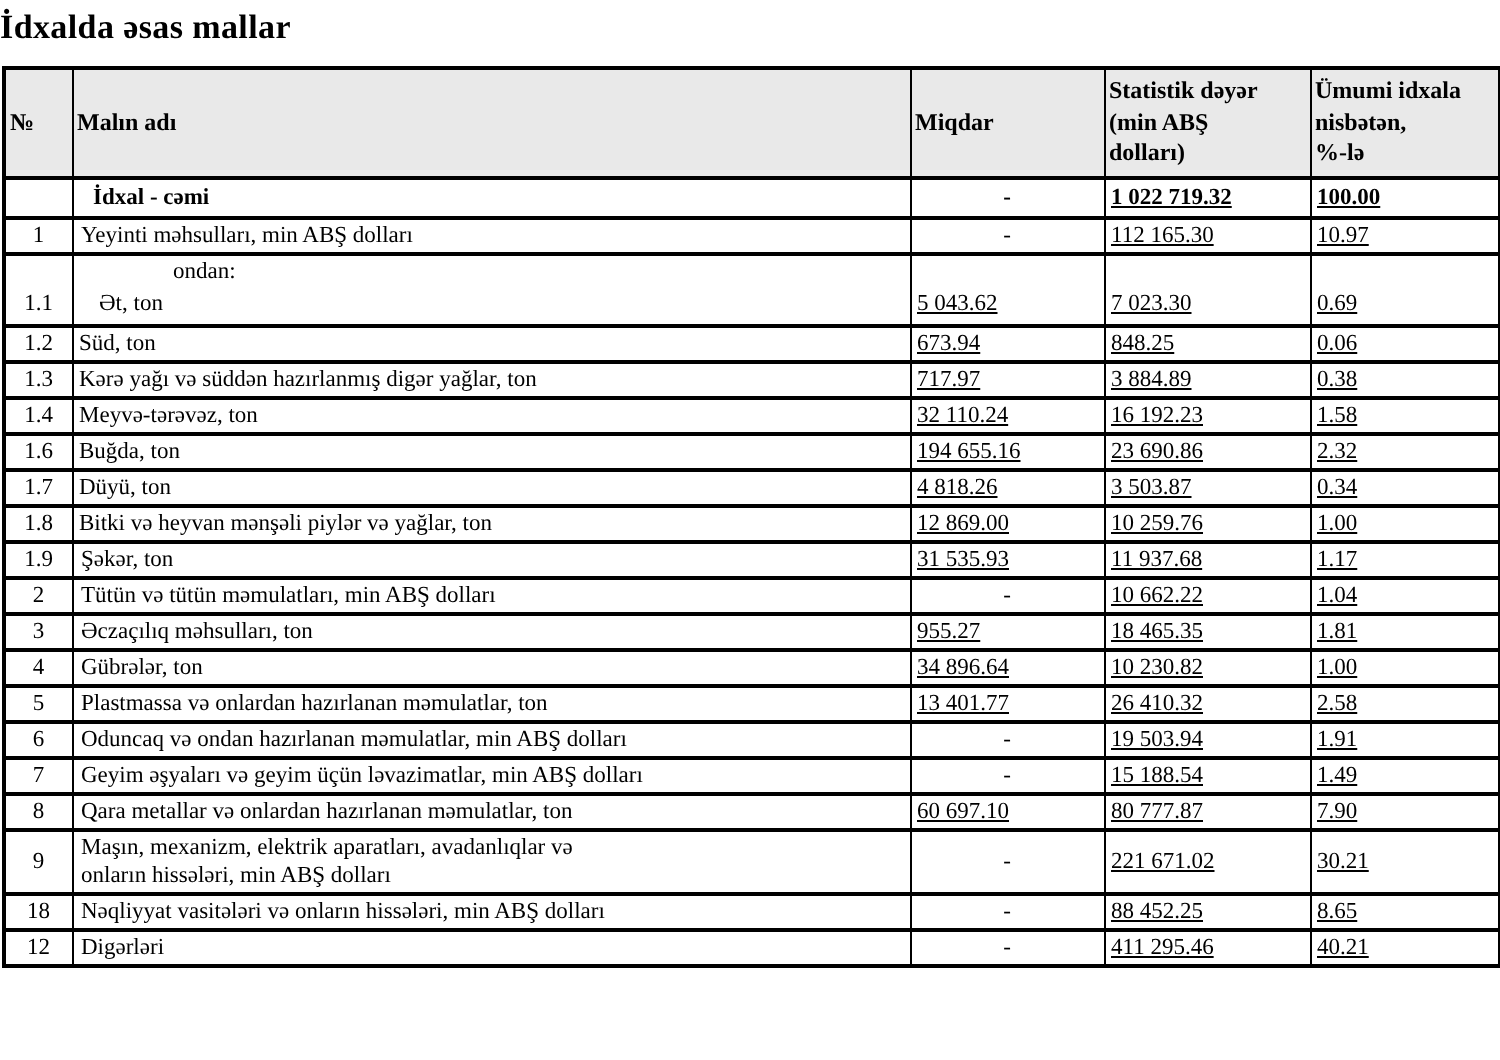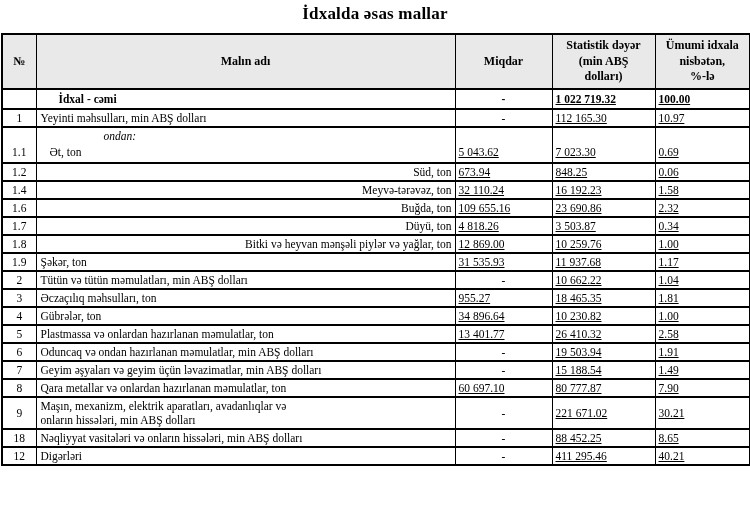--- a/index.html
+++ b/index.html
@@ -10,21 +10,21 @@
   }
   *{box-sizing:border-box;}
   html,body{margin:0;padding:0;}
   body{
     width:750px;height:530px;overflow:hidden;
     background:var(--bg);color:var(--text);
     font-family:"Liberation Serif","DejaVu Serif",serif;
   }
   .page-title{
     margin:4px 0 9px 0;
-    text-align:center;
+    text-align:left;
     font-size:17px;
     font-weight:bold;
     letter-spacing:0.2px;
   }
   table.main{
     border-collapse:collapse;
     table-layout:fixed;
     width:748px;
     margin:0 1px;
     border:2px solid var(--border);
@@ -33,49 +33,48 @@
     border-left:1px solid var(--border);
     border-right:1px solid var(--border);
     border-top:2px solid var(--border);
     border-bottom:2px solid var(--border);
     overflow:hidden;
   }
   th{
     background:var(--header-bg);
     font-weight:bold;
     font-size:12px;
-    text-align:center;
+    text-align:left;
     vertical-align:middle;
     white-space:pre-line;
     line-height:1.3;
     padding:3px 2px;
     height:40px;
   }
   td{
     font-size:11.5px;
     line-height:1.22;
     padding:1px 3px;
     vertical-align:middle;
   }
   td.no{text-align:center;padding:1px 1px;}
   td.name{text-align:left;padding-left:4px;white-space:pre-line;}
   td.num{text-align:left;padding-right:9px;text-decoration:underline;}
   td.dash{text-align:center;}
   tr.total td{height:20px;font-weight:bold;}
-  tr.total td.name{padding-left:22px;}
+  tr.total td.name{padding-left:10px;}
   tr.regular td{height:18px;}
-  tr.sub td.name{padding-left:3px;text-align:right;}
+  tr.sub td.name{padding-left:3px;}
   tr.sub-first td{height:33px;vertical-align:bottom;padding-bottom:3px;}
   tr.sub-first td.name{padding-left:13px;vertical-align:bottom;}
   tr.tall td{height:29px;}
   .pre-label{
     display:block;
-    margin-left:54px;
+    margin-left:37px;
     margin-bottom:2px;
-    font-style:italic;
   }
 </style>
 </head>
 <body>
 
 <div class="page">
   <div class="page-title">İdxalda əsas mallar</div>
 
   <table class="main">
     <colgroup>
@@ -121,30 +120,37 @@
           <td class="num">0.69</td>
         </tr>
         <tr class="regular sub">
           <td class="no">1.2</td>
           <td class="name">Süd, ton</td>
           <td class="num">673.94</td>
           <td class="num">848.25</td>
           <td class="num">0.06</td>
         </tr>
         <tr class="regular sub">
+          <td class="no">1.3</td>
+          <td class="name">Kərə yağı və süddən hazırlanmış digər yağlar, ton</td>
+          <td class="num">717.97</td>
+          <td class="num">3 884.89</td>
+          <td class="num">0.38</td>
+        </tr>
+        <tr class="regular sub">
           <td class="no">1.4</td>
           <td class="name">Meyvə-tərəvəz, ton</td>
           <td class="num">32 110.24</td>
           <td class="num">16 192.23</td>
           <td class="num">1.58</td>
         </tr>
         <tr class="regular sub">
           <td class="no">1.6</td>
           <td class="name">Buğda, ton</td>
-          <td class="num">109 655.16</td>
+          <td class="num">194 655.16</td>
           <td class="num">23 690.86</td>
           <td class="num">2.32</td>
         </tr>
         <tr class="regular sub">
           <td class="no">1.7</td>
           <td class="name">Düyü, ton</td>
           <td class="num">4 818.26</td>
           <td class="num">3 503.87</td>
           <td class="num">0.34</td>
         </tr>

